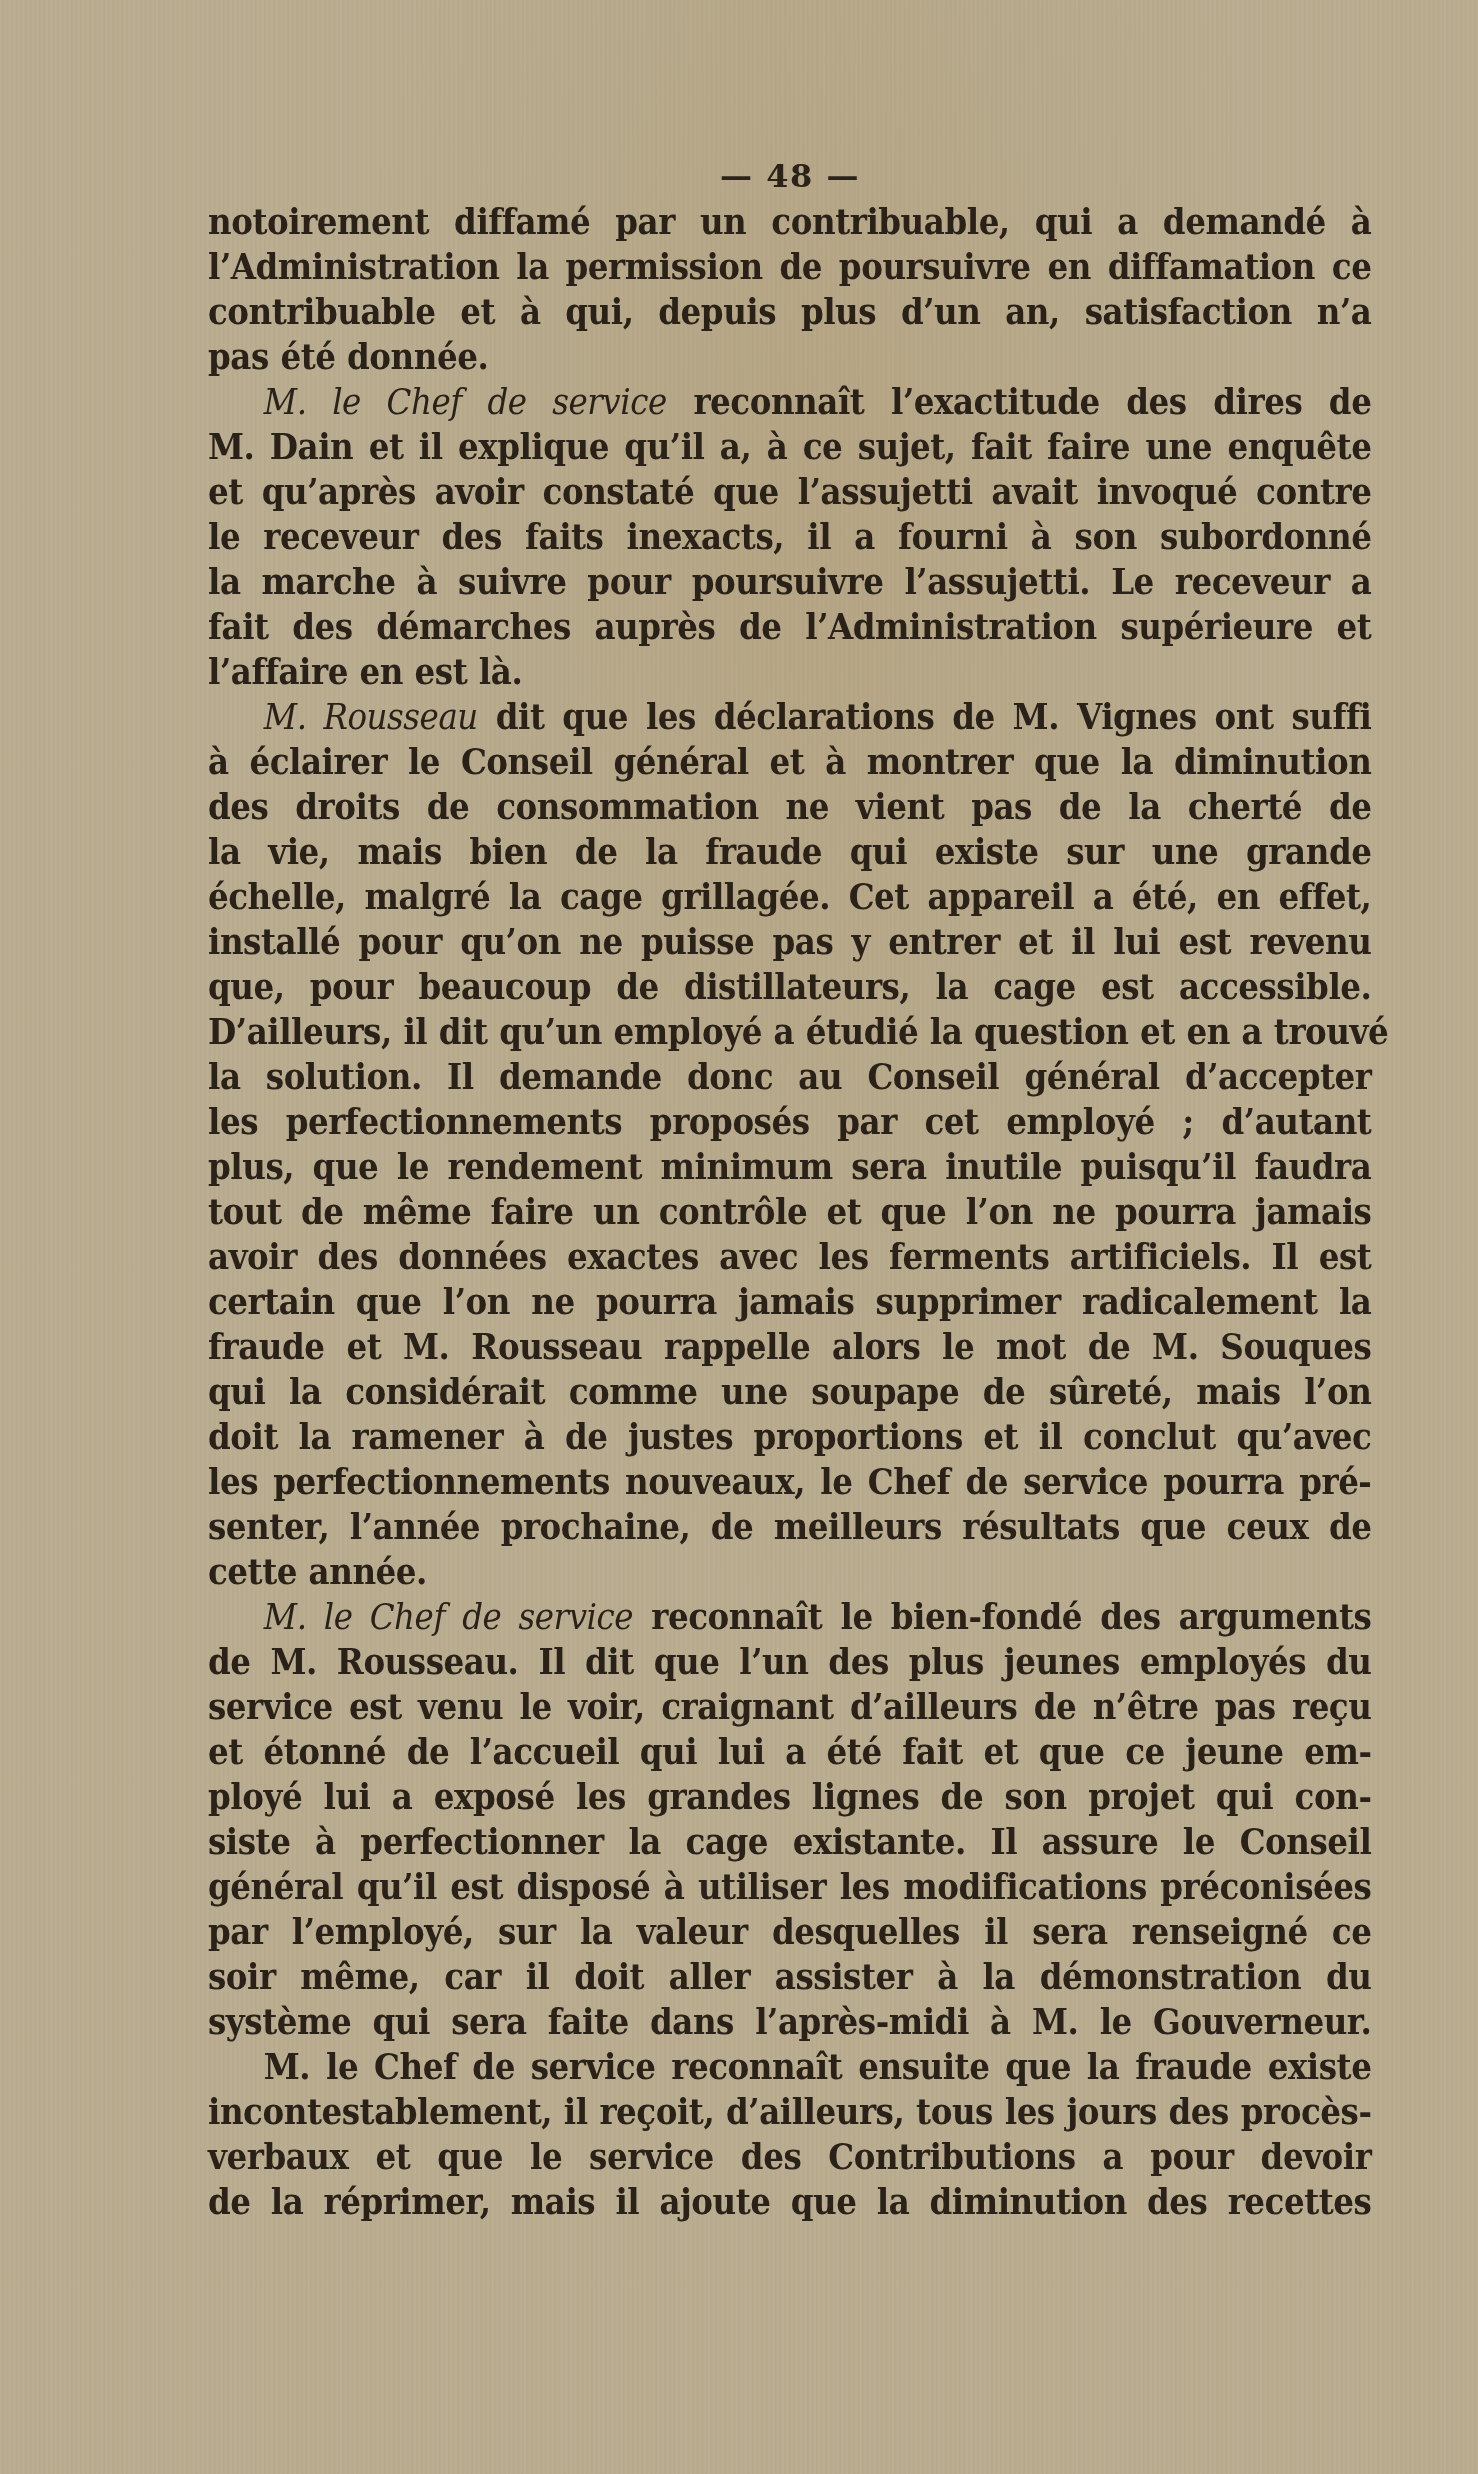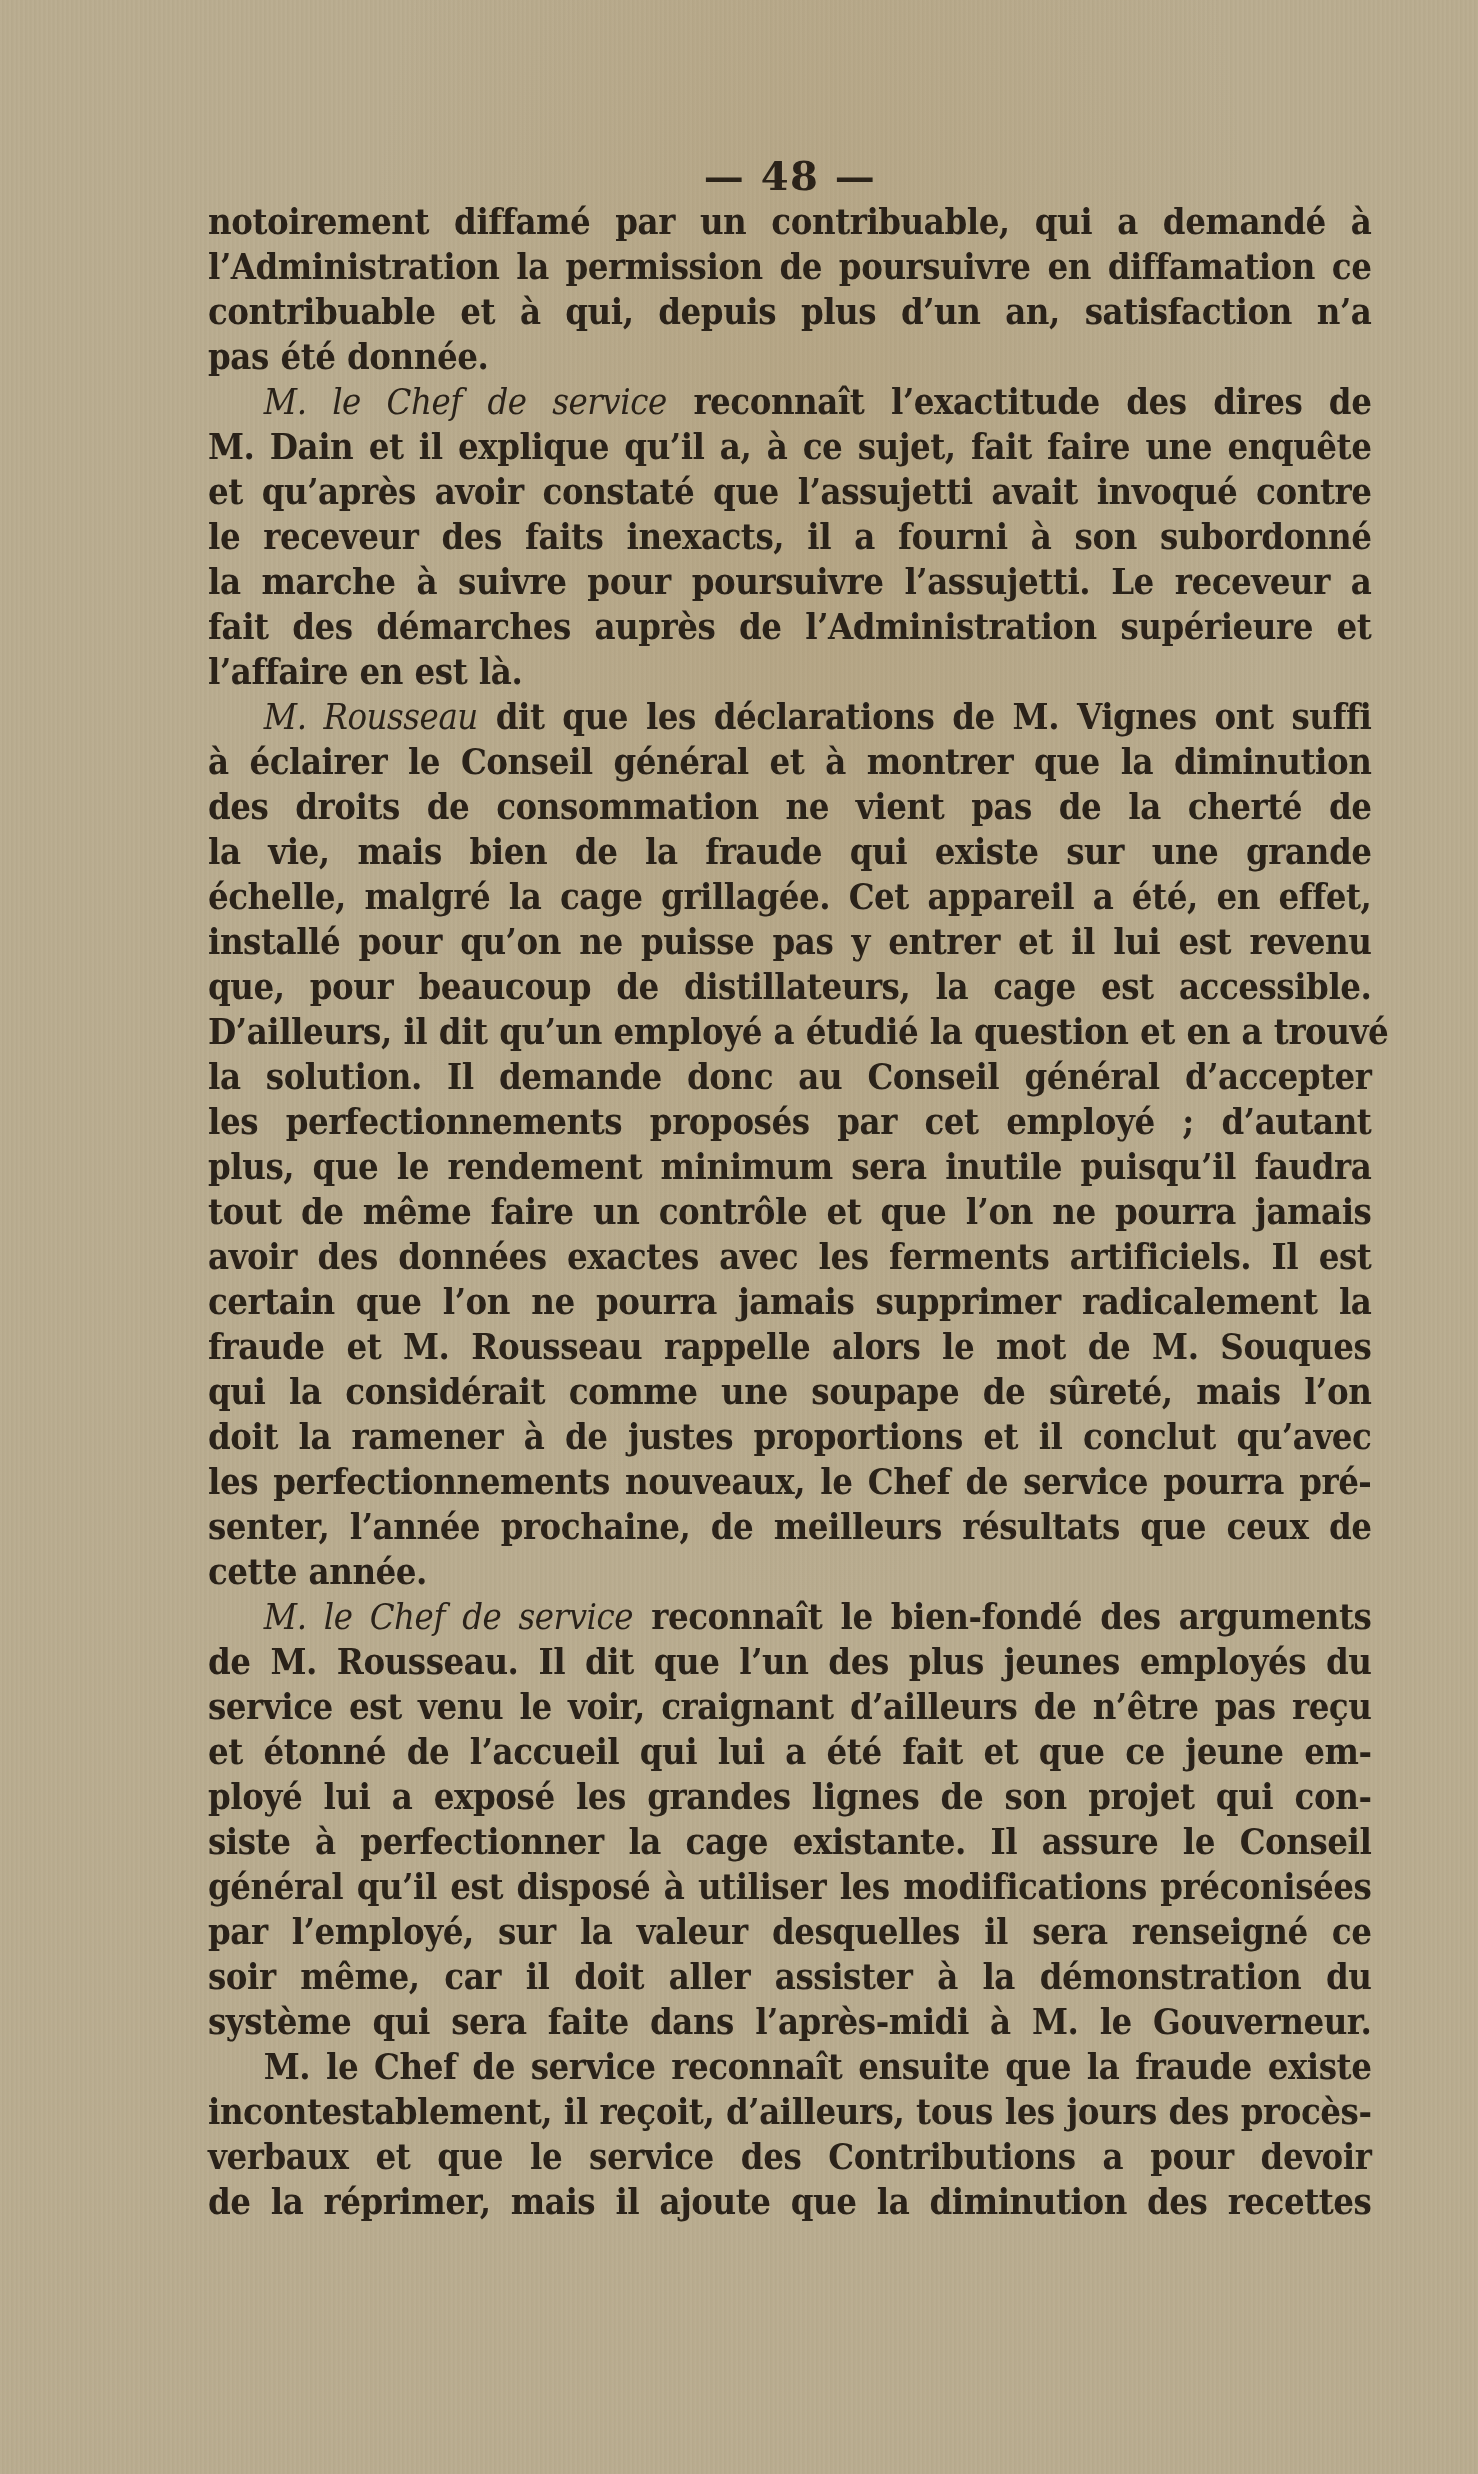--- a/index.html
+++ b/index.html
@@ -21,21 +21,21 @@
     .page {
       position: absolute;
       left: 208px;
       top: 153px;
       width: 1164px;
     }
     .folio {
       text-align: center;
       font-family: "DejaVu Serif", serif;
       font-weight: bold;
-      font-size: 40px;
+      font-size: 32px;
       line-height: 46px;
       letter-spacing: 1.5px;
       margin: 0 0 0 0;
       height: 46px;
       color: #2b2319;
     }
     .body-text {
       margin-top: 0px;
       font-size: 35px;
       line-height: 45px;

